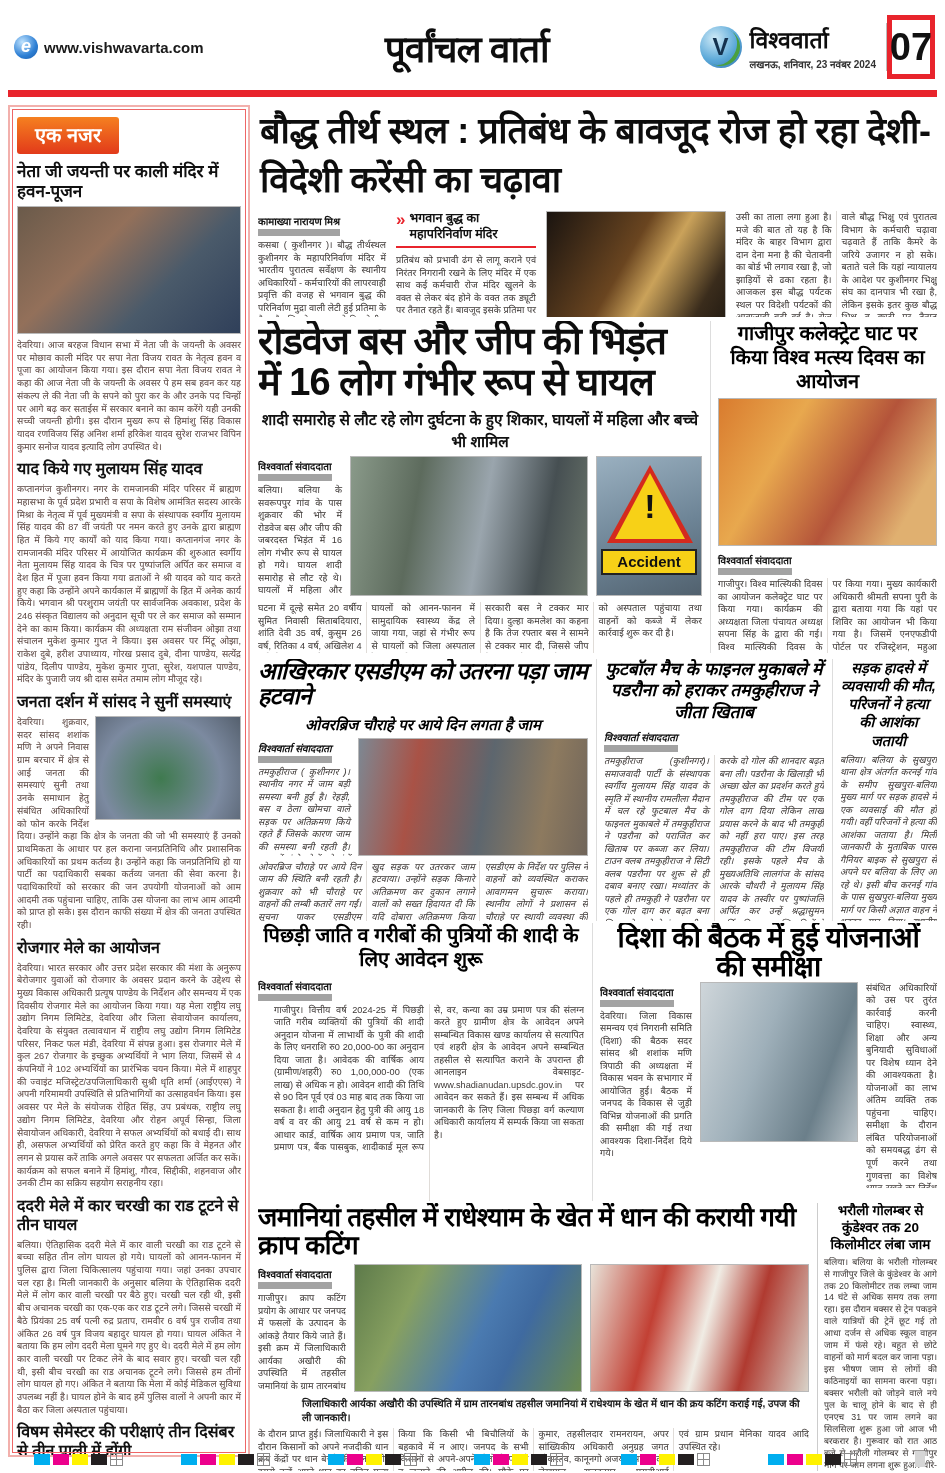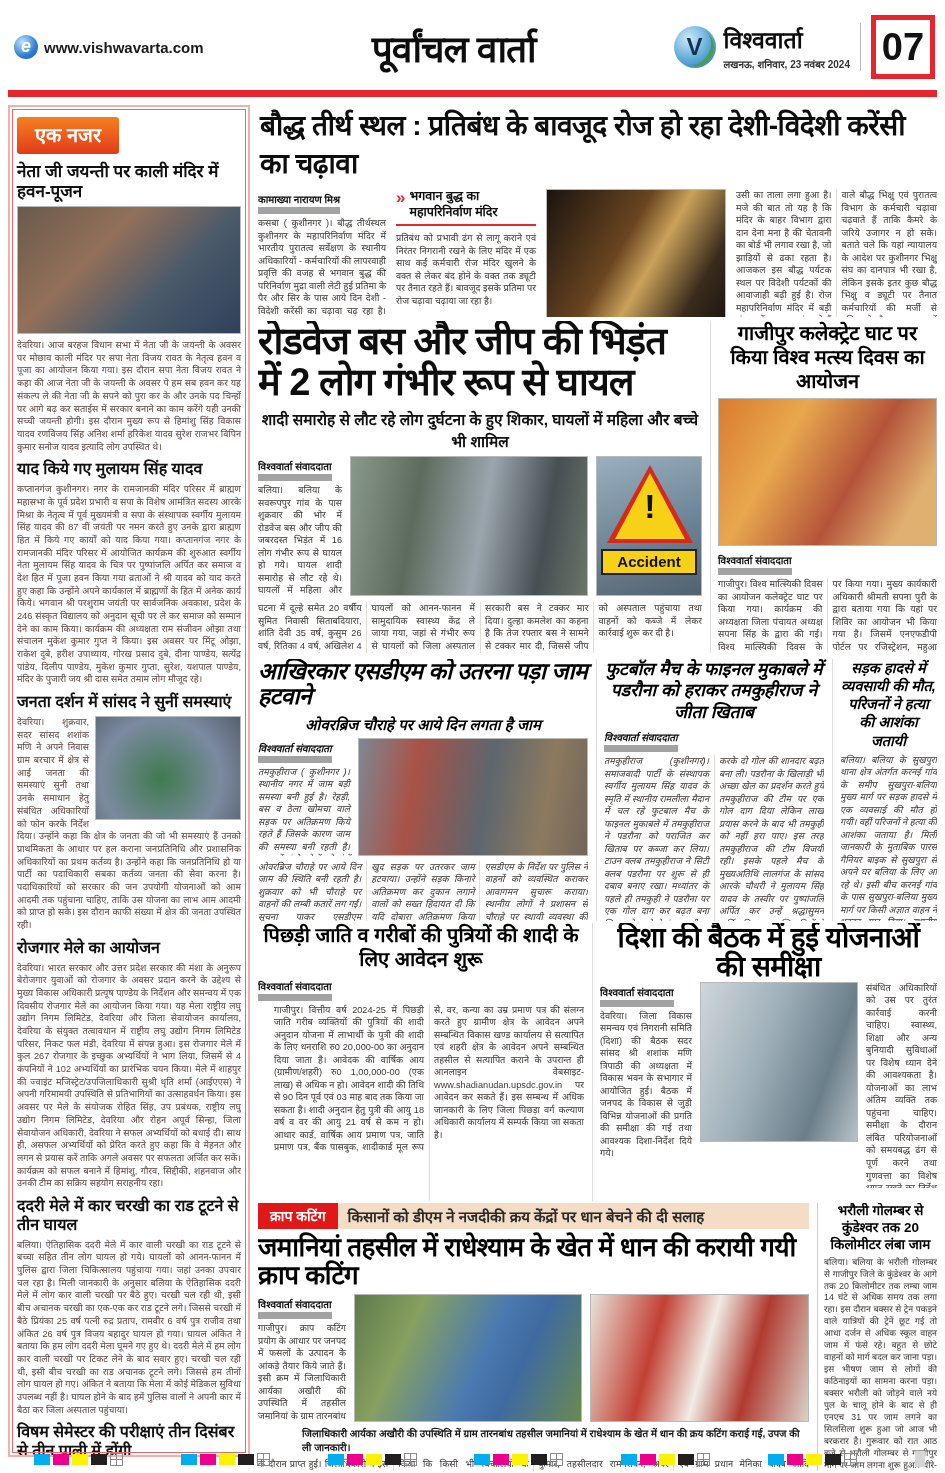--- a/index.html
+++ b/index.html
@@ -18,21 +18,21 @@
   .section-title { flex:1; text-align:center; font-size:37px; font-weight:bold; color:#0d0d0d; letter-spacing:-1px; }
   .brand-block { display:flex; align-items:center; gap:8px; padding-right:10px; border-right:1px solid #bbb; }
   .brand-logo { width:42px; height:42px; border-radius:50%; position:relative;
      background: radial-gradient(circle at 35% 30%, #cfeaf7, #5aa8d8 55%, #2c6fae); }
   .brand-logo::before { content:""; position:absolute; inset:2px; border-radius:50%;
      border-right:4px solid #4aa040; transform:rotate(30deg); }
   .brand-logo span { position:absolute; inset:0; text-align:center; line-height:42px;
      color:#14324f; font-weight:bold; font-size:24px; }
   .brand-text .brand-name { font-size:23px; font-weight:bold; color:#0d0d0d; }
   .brand-text .brand-date { font-size:10px; font-weight:bold; color:#333; margin-top:2px; }
-  .page-number-box { width:64px; height:64px; border:5px solid #e8242c; margin-left:10px;
+  .page-number-box { width:48px; height:64px; border:5px solid #e8242c; 
      display:flex; align-items:center; justify-content:center; font-size:38px; font-weight:bold; color:#111; }
   .masthead-rule { height:7px; background:#e8242c; margin:6px 8px 0 8px; }
 
   
   .content { display:flex; gap:8px; padding:8px; }
   .sidebar { width:242px; border:2px solid #f2b0ac; outline:1px solid #e66; outline-offset:-5px;
      padding:8px 7px; height:1352px; overflow:hidden; }
   .main { flex:1; overflow:hidden; }
 
   
@@ -51,21 +51,21 @@
   
   .byline { font-weight:bold; font-size:10px; color:#111; border-bottom:7px solid #a3a3a3;
      display:inline-block; padding-bottom:1px; margin-bottom:3px; }
   .btxt { font-size:9.2px; line-height:1.36; color:#3c3735; text-align:justify; }
   .cols2 { column-count:2; column-gap:10px; column-rule:1px solid #e0dcd8; }
   .cols3 { column-count:3; column-gap:10px; column-rule:1px solid #e0dcd8; }
   .cols4 { column-count:4; column-gap:10px; column-rule:1px solid #e0dcd8; }
 
   
   .lead { height:212px; overflow:hidden; margin-bottom:4px; }
-  .lead-headline { font-size:28px; font-weight:bold; color:#0d0d0d; letter-spacing:-0.5px; margin:0 0 8px 2px; }
+  .lead-headline { font-size:36px; font-weight:bold; color:#0d0d0d; letter-spacing:-0.5px; margin:0 0 8px 2px; }
   .lead-body { display:flex; gap:10px; height:160px; overflow:hidden; }
   .lead-c1 { width:128px; }
   .lead-c2 { width:140px; }
   .pullquote { display:flex; gap:4px; margin-bottom:4px; }
   .pull-chevron { color:#e8242c; font-size:17px; font-weight:bold; line-height:1; }
   .pull-text { font-size:12.5px; font-weight:bold; color:#111; line-height:1.25; }
   .pull-rule { border-bottom:2px solid #e8242c; margin:4px 0 6px; }
   .ph-buddha { width:180px; height:156px;
      background:linear-gradient(120deg,#1a1410,#6a4520 40%,#caa25a 55%,#3a2c1c 78%,#14100c); }
   .lead-c4 { flex:1; }
@@ -243,21 +243,21 @@
           </div>
           <div class="ph ph-buddha"></div>
           <div class="lead-c4 btxt cols2">उसी का ताला लगा हुआ है। मजे की बात तो यह है कि मंदिर के बाहर विभाग द्वारा दान देना मना है की चेतावनी का बोर्ड भी लगाव रखा है, जो झाड़ियों से ढका रहता है। आजकल इस बौद्ध पर्यटक स्थल पर विदेशी पर्यटकों की आवाजाही बढ़ी हुई है। रोज महापरिनिर्वाण मंदिर में बड़ी संख्या में श्रद्धालु पहुंच रहे हैं और उनसे वहां मौजूद रहने वाले बौद्ध भिक्षु एवं पुरातत्व विभाग के कर्मचारी चढ़ावा चढ़वाते हैं ताकि कैमरे के जरिये उजागर न हो सके। बताते चले कि यहां न्यायालय के आदेश पर कुशीनगर भिक्षु संघ का दानपात्र भी रखा है, लेकिन इसके इतर कुछ बौद्ध भिक्षु व ड्यूटी पर तैनात कर्मचारियों की मर्जी से प्रतिमा के पैर पर श्रद्धालुओं से पैसा चढ़वाया जाता है। जबकि प्रतिमा के चारों ओर टफेन्ड ग्लास लगाकर बैरिकेडिंग की गई है, जिसके भीतर सिर्फ कर्मचारियों को ही साफ - सफाई के लिये जाने की अनुमति है।</div>
         </div>
       </div>
 
       <div class="row2">
         <div class="accident-block">
           <div class="acc-headline">
             <div>रोडवेज बस और जीप की भिड़ंत</div>
-            <div>में 2 लोग गंभीर रूप से घायल</div>
+            <div>में 16 लोग गंभीर रूप से घायल</div>
           </div>
           <div class="acc-subhead">शादी समारोह से लौट रहे लोग दुर्घटना के हुए शिकार, घायलों में महिला और बच्चे भी शामिल</div>
           <div class="acc-mid">
             <div class="acc-c1">
               <div class="byline">विश्ववार्ता संवाददाता</div>
               <div class="btxt">बलिया। बलिया के सवरूपपुर गांव के पास शुक्रवार की भोर में रोडवेज बस और जीप की जबरदस्त भिड़ंत में 16 लोग गंभीर रूप से घायल हो गये। घायल शादी समारोह से लौट रहे थे। घायलों में महिला और बच्चे भी शामिल हैं। हादसे के बाद चालक मौके से फरार हो गया।</div>
             </div>
             <div class="ph ph-jeep"></div>
             <div class="sign-wrap">
               <div class="tri-outer">
@@ -319,24 +319,20 @@
               <div class="btxt">देवरिया। जिला विकास समन्वय एवं निगरानी समिति (दिशा) की बैठक सदर सांसद श्री शशांक मणि त्रिपाठी की अध्यक्षता में विकास भवन के सभागार में आयोजित हुई। बैठक में जनपद के विकास से जुड़ी विभिन्न योजनाओं की प्रगति की समीक्षा की गई तथा आवश्यक दिशा-निर्देश दिये गये।</div>
             </div>
             <div class="ph ph-disha"></div>
             <div class="di-c3 btxt">संबंधित अधिकारियों को उस पर तुरंत कार्रवाई करनी चाहिए। स्वास्थ्य, शिक्षा और अन्य बुनियादी सुविधाओं पर विशेष ध्यान देने की आवश्यकता है। योजनाओं का लाभ अंतिम व्यक्ति तक पहुंचना चाहिए। समीक्षा के दौरान लंबित परियोजनाओं को समयबद्ध ढंग से पूर्ण करने तथा गुणवत्ता का विशेष ध्यान रखने का निर्देश दिया गया। बैठक के अंत में मुख्य विकास अधिकारी ने सभी के प्रति आभार व्यक्त किया।</div>
           </div>
         </div>
       </div>
 
       <div class="row5">
         <div class="crop-block">
-          <div class="crop-strip">
-            <div class="crop-label">क्राप कटिंग</div>
-            <div class="crop-strip-head">किसानों को डीएम ने नजदीकी क्रय केंद्रों पर धान बेचने की दी सलाह</div>
-          </div>
           <div class="crop-headline">जमानियां तहसील में राधेश्याम के खेत में धान की करायी गयी क्राप कटिंग</div>
           <div class="crop-mid">
             <div class="crop-c1">
               <div class="byline">विश्ववार्ता संवाददाता</div>
               <div class="btxt">गाजीपुर। क्राप कटिंग प्रयोग के आधार पर जनपद में फसलों के उत्पादन के आंकड़े तैयार किये जाते हैं। इसी क्रम में जिलाधिकारी आर्यका अखौरी की उपस्थिति में तहसील जमानियां के ग्राम तारनबांध में राधेश्याम के खेत में धान की क्राप कटिंग करायी गयी। इस दौरान 43.33 वर्ग मीटर क्षेत्रफल की नापी कर कटाई करायी गयी, जिसमें 32.530 किग्रा उपज</div>
             </div>
             <div class="ph ph-crop1"></div>
             <div class="ph ph-crop2"></div>
           </div>
           <div class="crop-caption">जिलाधिकारी आर्यका अखौरी की उपस्थिति में ग्राम तारनबांध तहसील जमानियां में राधेश्याम के खेत में धान की क्रय कटिंग कराई गई, उपज की ली जानकारी।</div>

